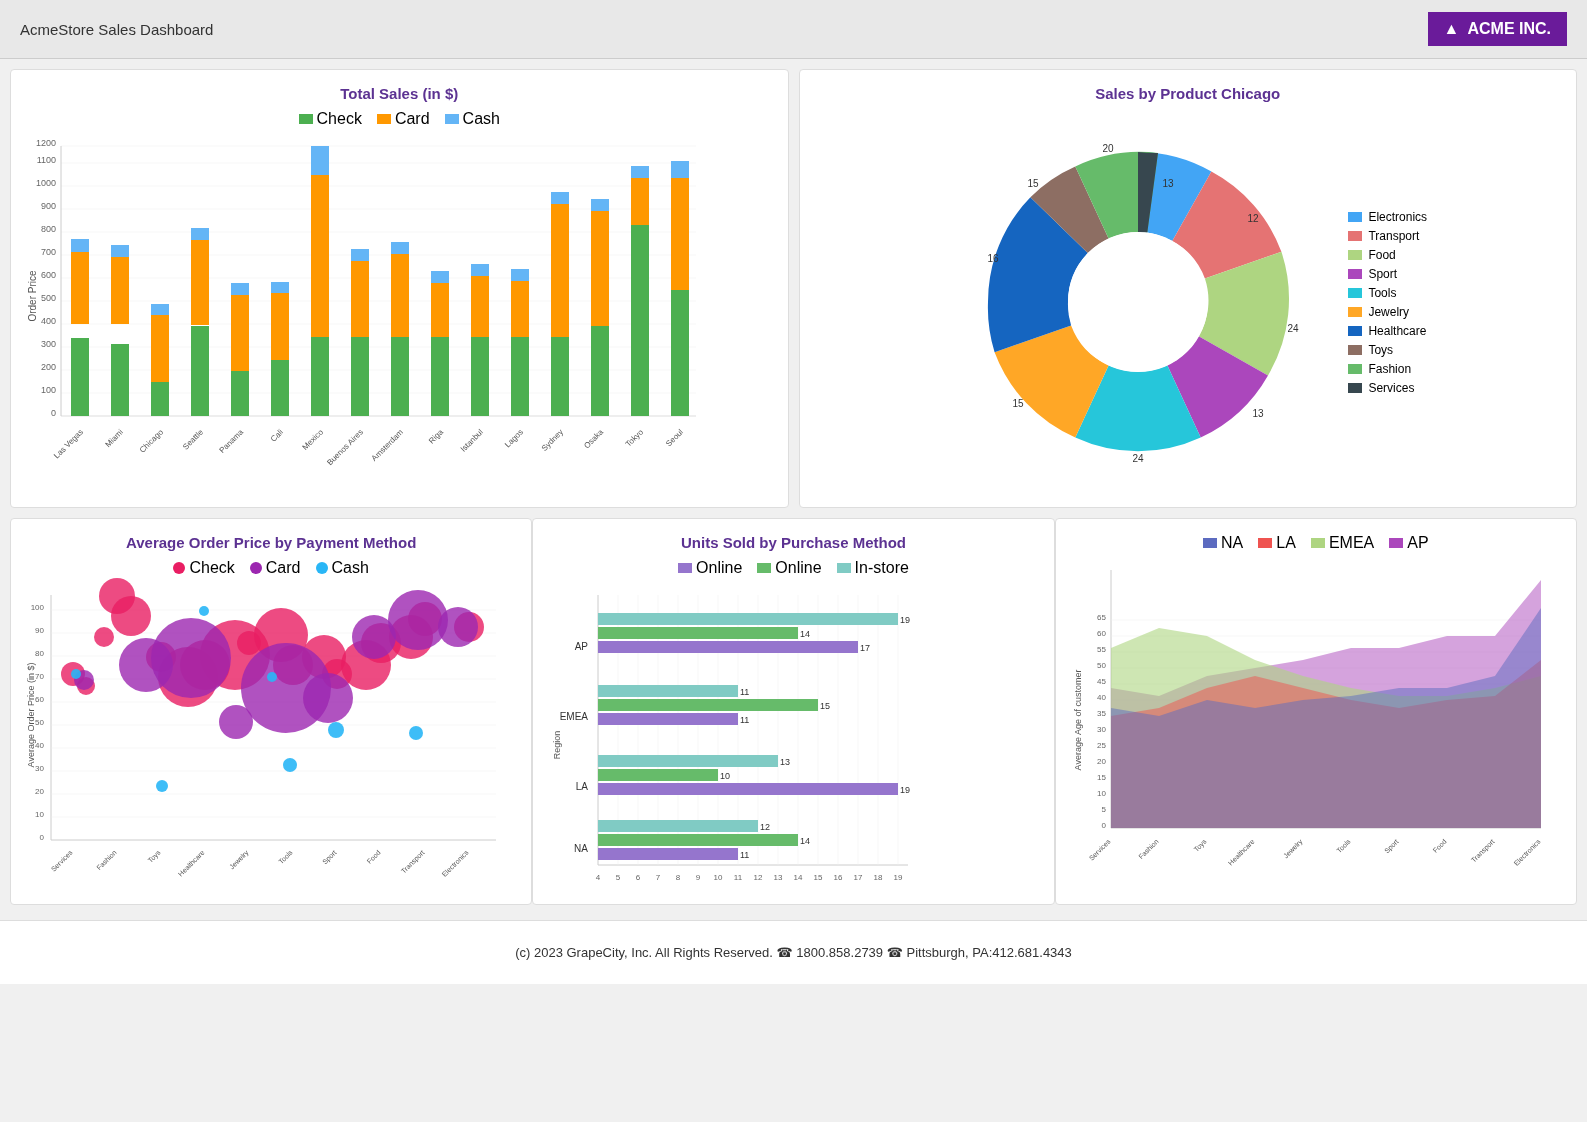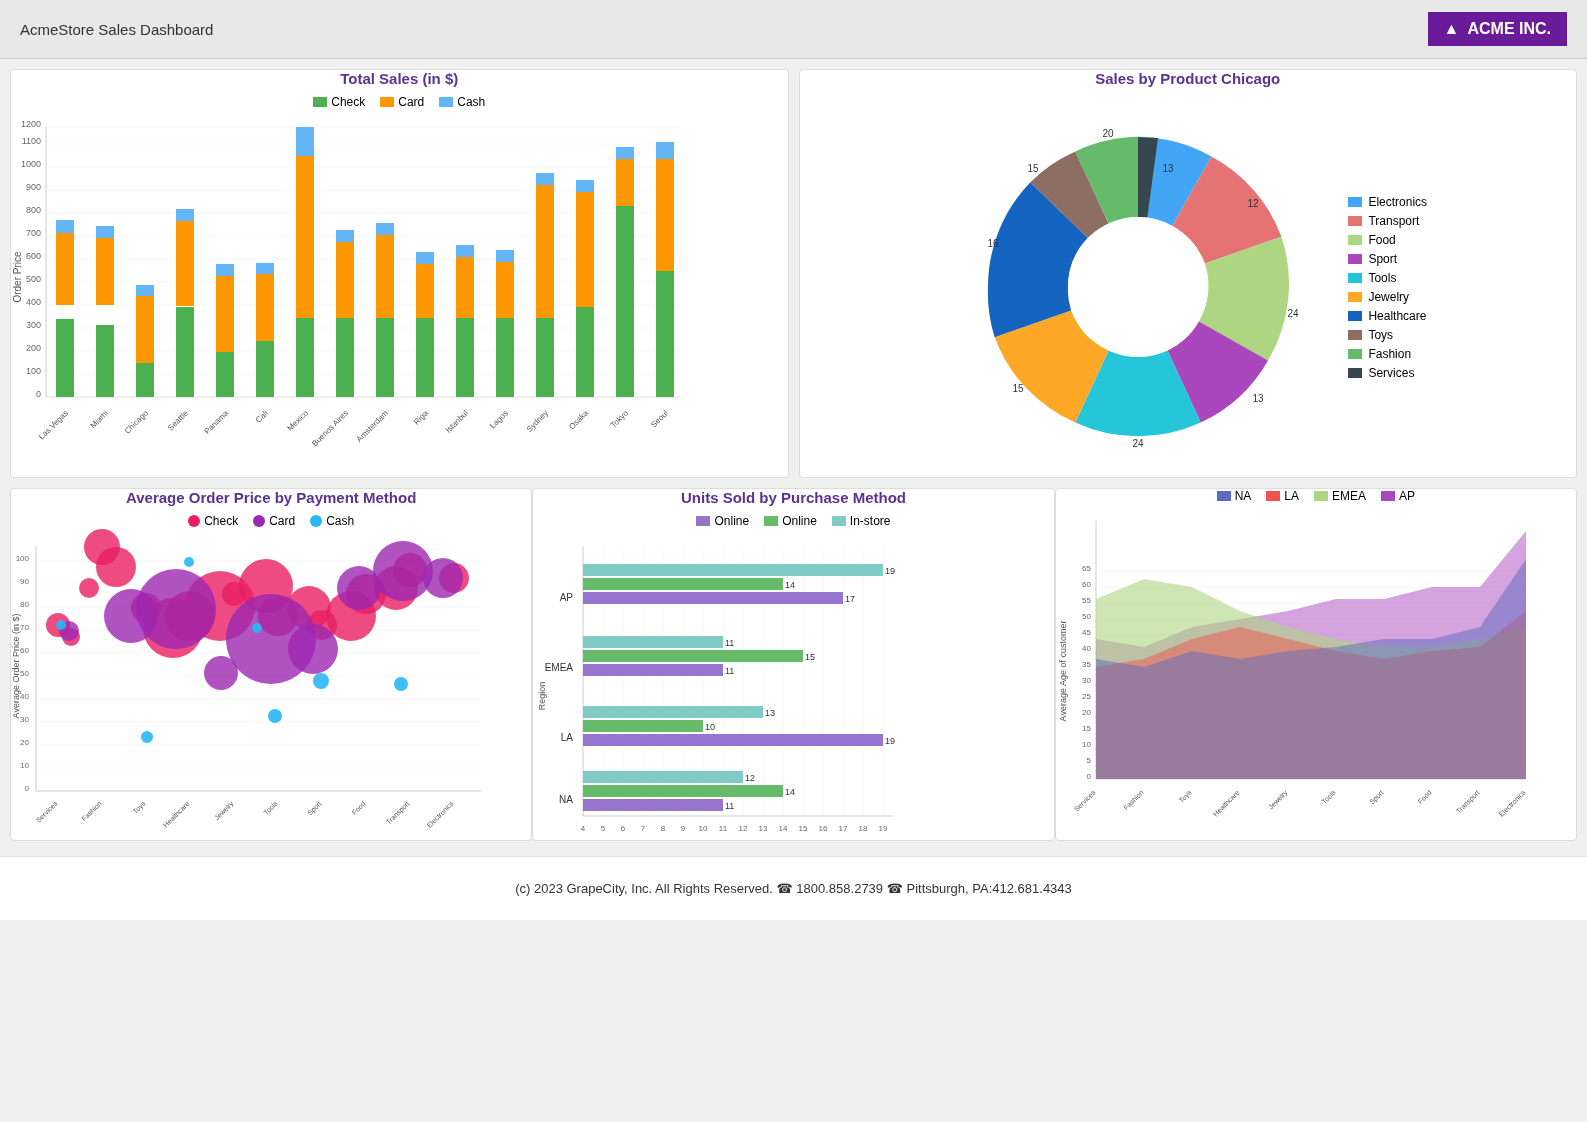--- a/index.html
+++ b/index.html
@@ -5,30 +5,30 @@
     * { box-sizing: border-box; margin: 0; padding: 0; }
     body { font-family: Arial, sans-serif; background: #f0f0f0; min-height: 1122px; width: 1587px; }
     
     
     .header { background: #e8e8e8; padding: 12px 20px; display: flex; justify-content: space-between; align-items: center; border-bottom: 1px solid #ccc; }
     .header-title { font-size: 15px; color: #333; font-weight: normal; }
     .logo { background: #6a1b9a; color: white; padding: 8px 16px; display: flex; align-items: center; gap: 8px; font-weight: bold; font-size: 16px; }
     
     
     .dashboard { padding: 10px; display: grid; grid-template-columns: 1fr 1fr; grid-template-rows: auto auto; gap: 10px; }
-    .chart-panel { background: white; border: 1px solid #ddd; border-radius: 4px; position: relative; }
+    .chart-panel { background: white; border: 1px solid #ddd; border-radius: 4px; padding: 15px; position: relative; }
     
     
     .bottom-row { grid-column: 1 / -1; display: grid; grid-template-columns: 1fr 1fr 1fr; }
     
     .chart-title { text-align: center; font-size: 15px; color: #5c3292; font-weight: bold; margin-bottom: 8px; }
     
     
     .legend { display: flex; gap: 15px; justify-content: center; margin-bottom: 8px; flex-wrap: wrap; }
-    .legend-item { display: flex; align-items: center; gap: 4px; font-size: 12px; }
+    .legend-item { display: flex; align-items: center; gap: 4px; font-size: 16px; }
     .legend-dot { width: 12px; height: 12px; border-radius: 50%; display: inline-block; }
     .legend-rect { width: 14px; height: 10px; display: inline-block; }
     
     
     svg { overflow: visible; }
     
     
     .donut-container { display: flex; align-items: center; justify-content: center; gap: 20px; margin-top: 10px; }
     .donut-legend { display: flex; flex-direction: column; gap: 5px; }
     .donut-legend-item { display: flex; align-items: center; gap: 6px; font-size: 12px; }

